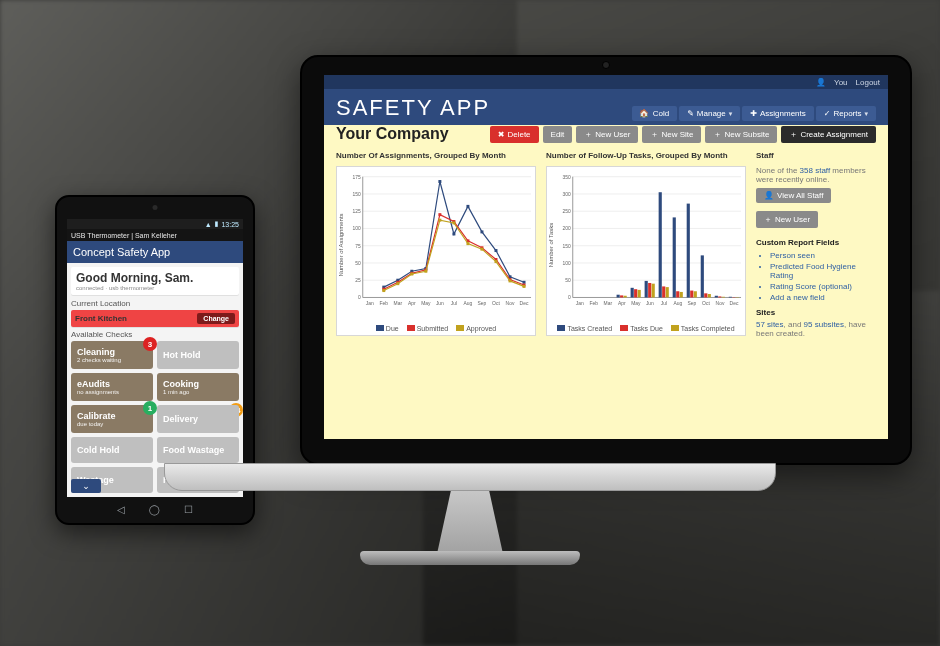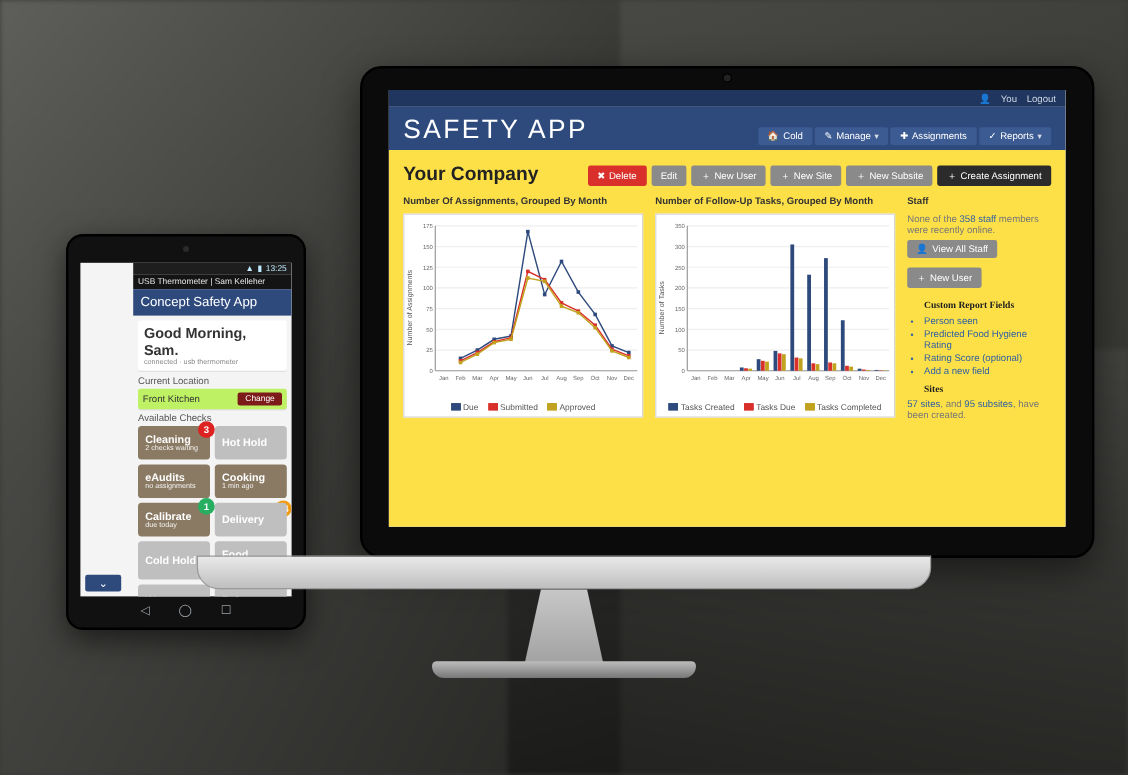--- a/index.html
+++ b/index.html
@@ -80,21 +80,21 @@
     padding:6px 12px 4px 12px;
   }
   .app-title{ font-size:22px; letter-spacing:2px; font-weight:300;}
   .app-nav{ display:flex; gap:2px; }
   .app-nav .navbtn{
     background:#3c5b93; color:#fff; padding:3px 8px;
     font-size:8px; display:flex; align-items:center; gap:3px;
     border-radius:2px; cursor:pointer;
   }
   .app-nav .navbtn .caret{font-size:7px;opacity:.8}
-  .app-body{ flex:1; background:#fde047; padding:12px 12px; overflow:hidden;}
+  .app-body{ flex:1; background:#fef9c3; padding:0 12px; overflow:hidden;}
   .company-row{ display:flex; align-items:center; justify-content:space-between; margin-bottom:8px;}
   .company-name{ font-size:16px; font-weight:600; color:#222;}
   .action-row{ display:flex; gap:4px;}
   .btn{ font-size:8px; color:#fff; padding:3px 8px; border-radius:2px;
         display:inline-flex; align-items:center; gap:3px; cursor:pointer; white-space:nowrap;}
   .btn-red{background:#d9302c;}
   .btn-grey{background:#8a8a8a;text-align:center;}
   .btn-dark{background:#2b2b2b;}
   .cols{ display:grid; grid-template-columns: 200px 200px 1fr; gap:10px;}
   .col h4{ font-size:8px; font-weight:700; color:#333; margin-bottom:6px;}
@@ -105,58 +105,58 @@
   .chart svg{ width:100%; flex:1;}
   .legend{ display:flex; gap:8px; justify-content:center;
            padding:2px 0 3px 0; font-size:7px; color:#555;}
   .legend .swatch{width:8px;height:6px;display:inline-block;border:1px solid #777;margin-right:2px;}
   .sidecol{ font-size:8px; color:#333;}
   .sidecol .light{color:#777}
   .sidecol a{color:#2e5fa3; text-decoration:none;}
   .sidecol .btn{margin:4px 0;}
   .sidecol ul{margin:4px 0 6px 14px;}
   .sidecol li{margin:2px 0; color:#2e5fa3;}
-  .sidecol h5{font-size:8px;font-weight:700;margin:6px 0 3px 14px;color:#222;font-family:Liberation Serif, serif;}
+  .sidecol h5{font-size:8px;font-weight:700;margin:6px 0 3px 0;color:#222;}
   .subhead-row{ display:grid; grid-template-columns:200px 200px 1fr; gap:10px; margin-top:6px;}
   .subhead-row h4{font-size:8px;font-weight:700;}
   .stripbar{height:12px;margin-top:4px;display:flex;}
   .stripbar span{display:block;height:100%;}
 
   
   .tablet{
     position:absolute; left:55px; top:195px;
     width:200px; height:330px;
     background:#111; border-radius:14px;
     border:2px solid #000;
     box-shadow:0 8px 24px rgba(0,0,0,.55);
   }
   .tablet::before{content:"";position:absolute;top:8px;left:50%;transform:translateX(-50%);
     width:5px;height:5px;border-radius:50%;background:#2a2a2a;}
   .tablet .tscreen{
     position:absolute; left:10px; right:10px; top:22px; bottom:26px;
-    background:#f4f4f4; overflow:hidden; font-size:9px; color:#333;padding-left:44px;
+    background:#f4f4f4; overflow:hidden; font-size:9px; color:#333;
   }
   .tablet .navbar{
     position:absolute;left:10px;right:10px;bottom:6px;height:16px;
     display:flex;justify-content:center;gap:24px;align-items:center;
   }
   .tablet .navbar span{color:#9aa0a6;font-size:10px}
   
   .t-status{height:10px;background:#1e1e1e;color:#bfeaff;font-size:7px;
     display:flex;justify-content:flex-end;align-items:center;padding:0 4px;gap:3px;}
   .t-crumb{height:12px;background:#141414;color:#e6e6e6;font-size:7px;
     display:flex;align-items:center;padding:0 4px;}
   .t-appbar{background:#2e4a7d;color:#fff;padding:5px 6px;font-size:11px;}
   .t-card{background:#fff;margin:4px;padding:4px 5px;border-radius:2px;
     box-shadow:0 1px 0 rgba(0,0,0,.08);}
   .t-greet{font-size:12px;font-weight:600;}
   .t-sub{font-size:6px;color:#888;}
   .t-label{font-size:8px;color:#555;margin:3px 4px 0 4px;}
-  .t-row{display:flex;align-items:center;background:#bef264;margin:2px 4px;
-    padding:3px 4px;border-radius:2px;box-shadow:0 1px 0 rgba(0,0,0,.08);}
+  .t-row{display:flex;align-items:center;background:#ef4444;margin:2px 4px;
+    padding:3px 4px;border-radius:2px;box-shadow:0 1px 0 rgba(0,0,0,.08);font-weight:bold;}
   .t-row .loc{flex:1;font-size:8px;}
   .t-change{background:#7d1a1a;color:#fff;font-size:7px;padding:2px 6px;border-radius:2px;}
   .tiles{display:grid;grid-template-columns:1fr 1fr;gap:4px;margin:2px 4px;}
   .tile{position:relative;background:#bfbfbf;color:#fff;border-radius:3px;
     padding:6px 6px;font-size:9px;font-weight:600;min-height:26px;
     display:flex;flex-direction:column;justify-content:center;}
   .tile .ts{font-size:6px;font-weight:400;opacity:.9;}
   .tile.brown{background:#8a7a64;}
   .badge{position:absolute;top:-4px;right:-4px;width:14px;height:14px;
     border-radius:50%;color:#fff;font-size:8px;display:flex;

